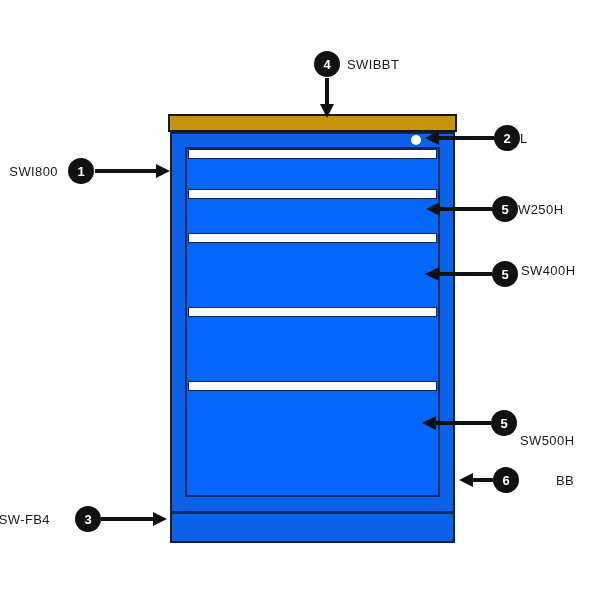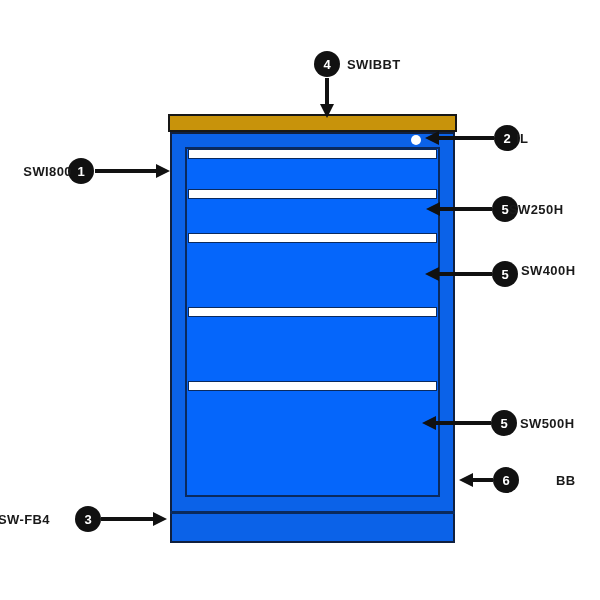--- a/index.html
+++ b/index.html
@@ -35,21 +35,21 @@
   }
   
   .arrows{position:absolute;left:0;top:0;width:600px;height:600px;}
   .badge{
     position:absolute;width:26px;height:26px;border-radius:50%;
     background:#111111;color:#ffffff;display:flex;align-items:center;justify-content:center;
     font-size:13px;font-weight:bold;transform:translate(-50%,-50%);
   }
   .lbl{
     position:absolute;transform:translateY(-50%);
-    font-size:13px;font-weight:bold;letter-spacing:0.4px;color:#1a1a1a;white-space:nowrap;
+    font-size:13px;font-weight:normal;letter-spacing:0.4px;color:#1a1a1a;white-space:nowrap;
   }
 </style>
 </head>
 <body>
 
 <div class="stage">
 
   <div class="cab-body"></div>
   <div class="cab-top"></div>
   <div class="lock-dot"></div>
@@ -111,22 +111,22 @@
 
   <div class="badge" style="left:81px;top:171px">1</div>
   <div class="badge" style="left:507px;top:138px">2</div>
   <div class="badge" style="left:88px;top:519px">3</div>
   <div class="badge" style="left:327px;top:64px">4</div>
   <div class="badge" style="left:505px;top:209px">5</div>
   <div class="badge" style="left:505px;top:274px">5</div>
   <div class="badge" style="left:504px;top:423px">5</div>
   <div class="badge" style="left:506px;top:480px">6</div>
 
-  <span class="lbl" style="right:528px;top:171px">SWI800</span>
+  <span class="lbl" style="right:542px;top:171px">SWI800</span>
   <span class="lbl" style="left:347px;top:64px">SWIBBT</span>
   <span class="lbl" style="left:516px;top:138px">IL</span>
   <span class="lbl" style="left:509px;top:209px">SW250H</span>
   <span class="lbl" style="left:521px;top:270px">SW400H</span>
-  <span class="lbl" style="left:520px;top:423px">SW500H</span>
+  <span class="lbl" style="left:520px;top:440px">SW500H</span>
   <span class="lbl" style="left:556px;top:480px">BB</span>
   <span class="lbl" style="right:550px;top:519px">SW-FB4</span>
 
 </div>
 
 </body></html>

